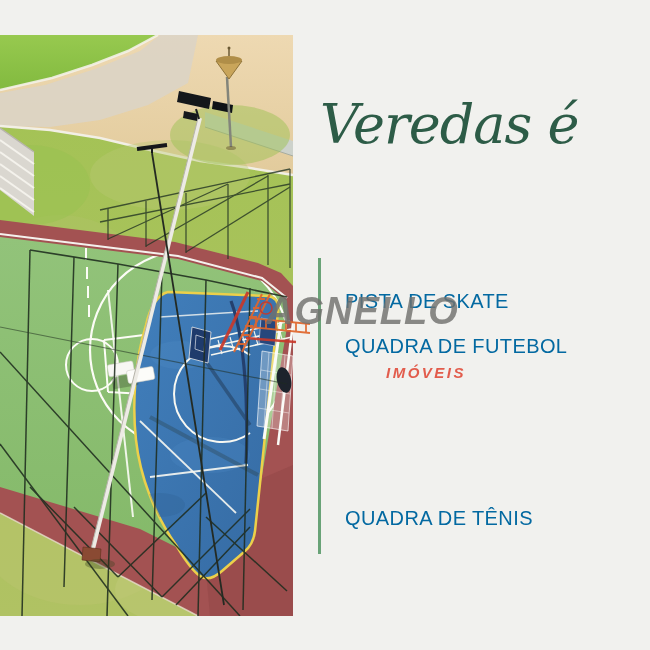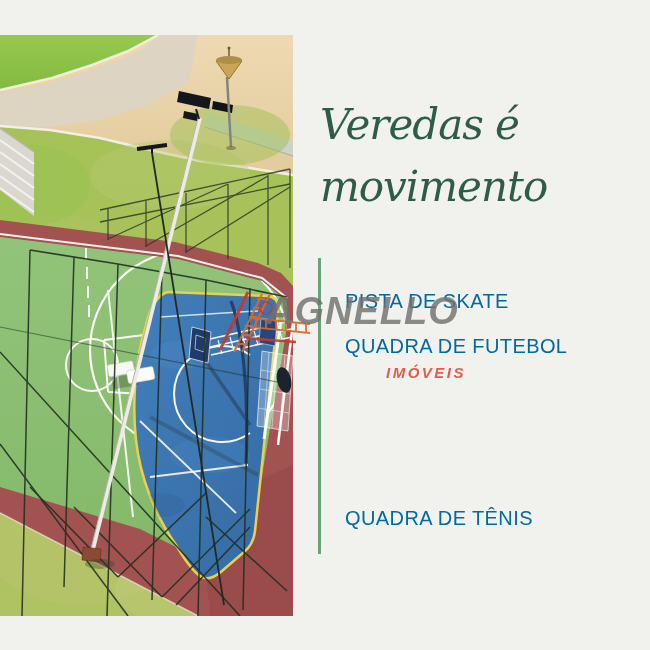--- a/index.html
+++ b/index.html
@@ -11,21 +11,21 @@
   
   .photo{
     position:absolute;left:0;top:35px;width:293px;height:581px;overflow:hidden;
   }
   .photo svg{display:block;width:293px;height:581px;}
   
   .headline{
     position:absolute;left:320px;top:94px;width:320px;
     font-family:"DejaVu Serif","Liberation Serif",serif;
     font-style:italic;font-weight:500;
-    font-size:42px;line-height:62px;letter-spacing:-1px;
+    font-size:54px;line-height:62px;letter-spacing:-1px;
     color:#2d5c47;
   }
   .headline span{display:block;}
   
   .divider{
     position:absolute;left:318px;top:258px;width:3px;height:296px;
     background:#69a377;
   }
   
   .amenity{
@@ -245,21 +245,20 @@
         <polygon points="216,26 242,26 229,44" fill="#c9a55a" stroke="#8e7339" stroke-width="1"></polygon>
         <ellipse cx="229" cy="25" rx="13" ry="4" fill="#b08e48"></ellipse>
         <line x1="229" y1="14" x2="229" y2="21" stroke="#6b5a34" stroke-width="1.5"></line>
         <circle cx="229" cy="13" r="1.5" fill="#6b5a34"></circle>
       </g>
     </svg>
   </div>
 
   <h1 class="headline" style="margin:0;font-weight:500;">
     <span>Veredas é</span>
-    <span>movimento</span>
   </h1>
 
   <div class="divider"></div>
 
   <div class="amenity g1">
     <span>PISTA DE SKATE</span>
   </div>
   <div class="amenity g2">
     <span>QUADRA DE FUTEBOL</span>
   </div>

